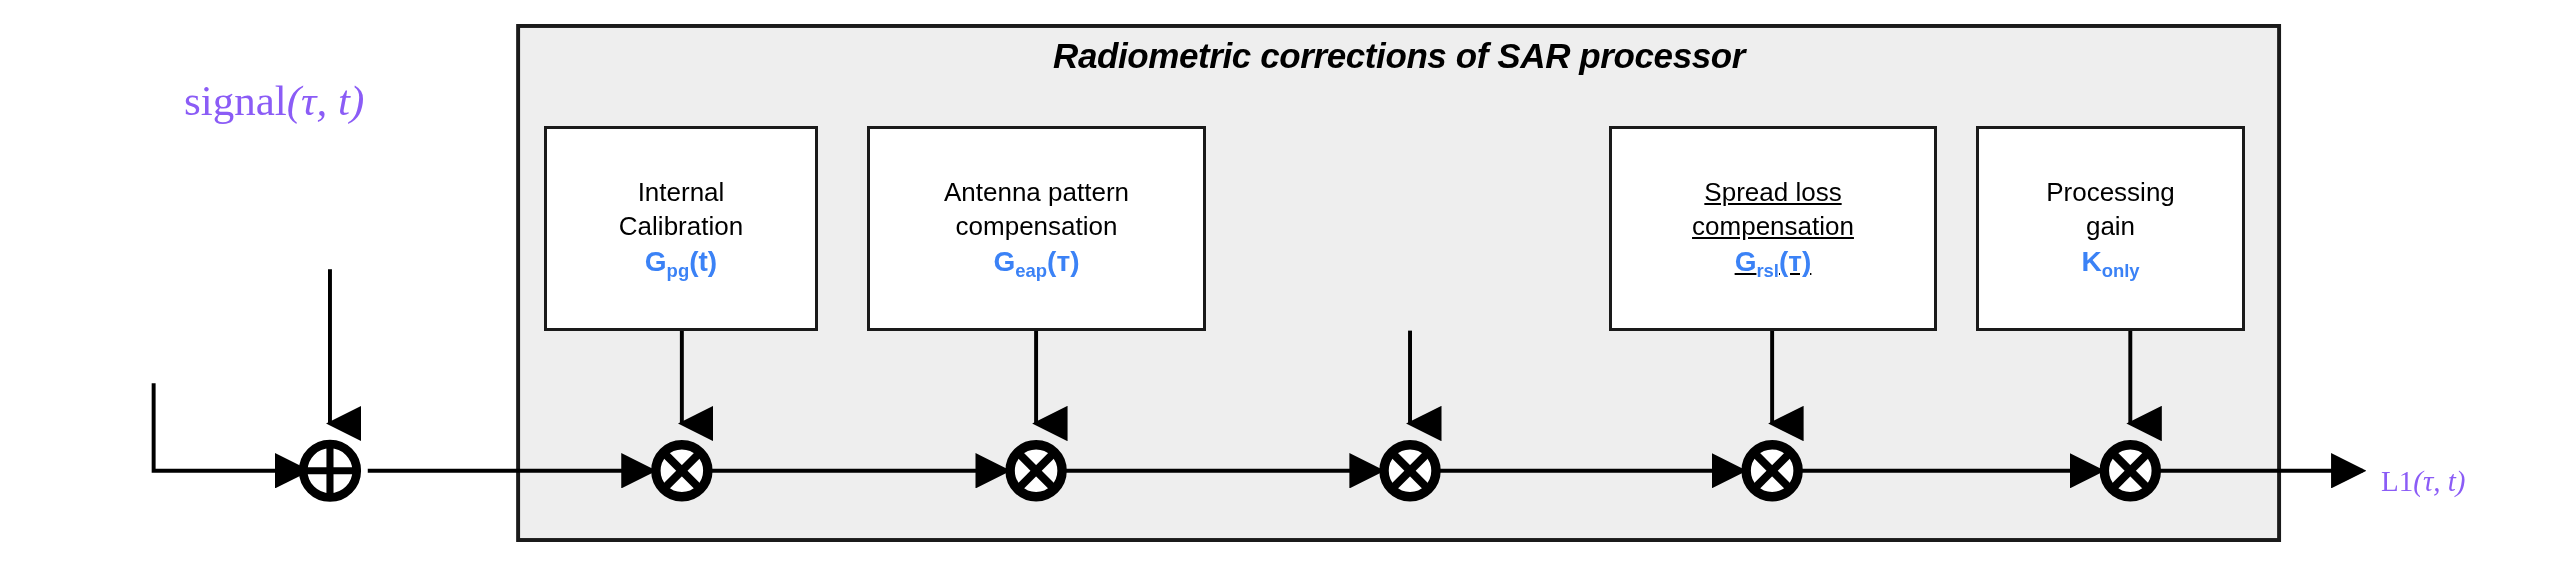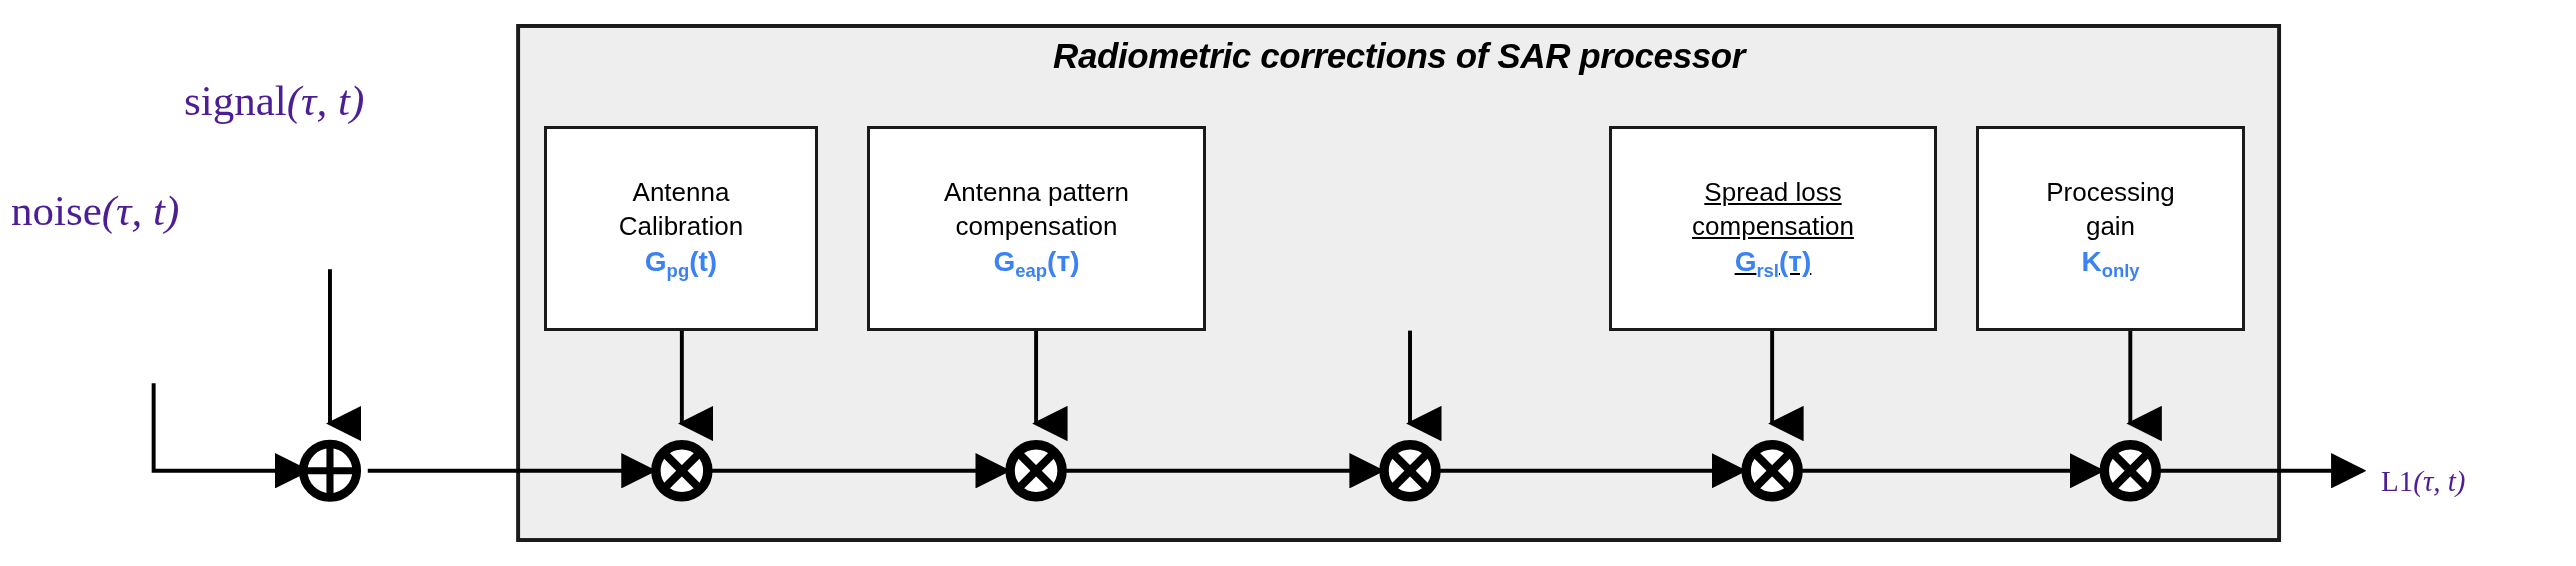--- a/index.html
+++ b/index.html
@@ -33,21 +33,21 @@
     width: 2576px;
     height: 566px;
     pointer-events: none;
   }
   .html-layer > * { pointer-events: auto; }
 
   
   .math-label {
     position: absolute;
     font-family: "Liberation Serif", "DejaVu Serif", serif;
-    color: #4c1d95;
+    color: #8b5cf6;
     white-space: nowrap;
     line-height: 1;
   }
   .math-label .it {
     font-style: italic;
   }
 
   
   .panel-title {
     position: absolute;
@@ -166,30 +166,27 @@
   <div class="html-layer">
 
     <div class="panel-title" style="left:518px; top:38px; width:1762px; text-align:center; font-size:35px;">
       <span>Radiometric corrections of SAR processor</span>
     </div>
 
     <div class="math-label" style="left:184px; top:79px; font-size:43px;">
       <span>signal</span><span class="it">(τ, t)</span>
     </div>
 
-    <div class="math-label" style="left:11px; top:189px; font-size:43px;">
-      <span>noise</span><span class="it">(τ, t)</span>
-    </div>
 
     <div class="math-label" style="left:2381px; top:467px; font-size:29px;">
       <span>L1</span><span class="it">(τ, t)</span>
     </div>
 
     <div class="corr-box" style="left:544px; top:126px; width:274px; height:205px;">
-      <div class="line">Antenna</div>
+      <div class="line">Internal</div>
       <div class="line">Calibration</div>
       <div class="gain"><span>G</span><sub>pg</sub><span>(t)</span></div>
     </div>
 
     <div class="corr-box" style="left:867px; top:126px; width:339px; height:205px;">
       <div class="line">Antenna pattern</div>
       <div class="line">compensation</div>
       <div class="gain"><span>G</span><sub>eap</sub><span>(т)</span></div>
     </div>
 

